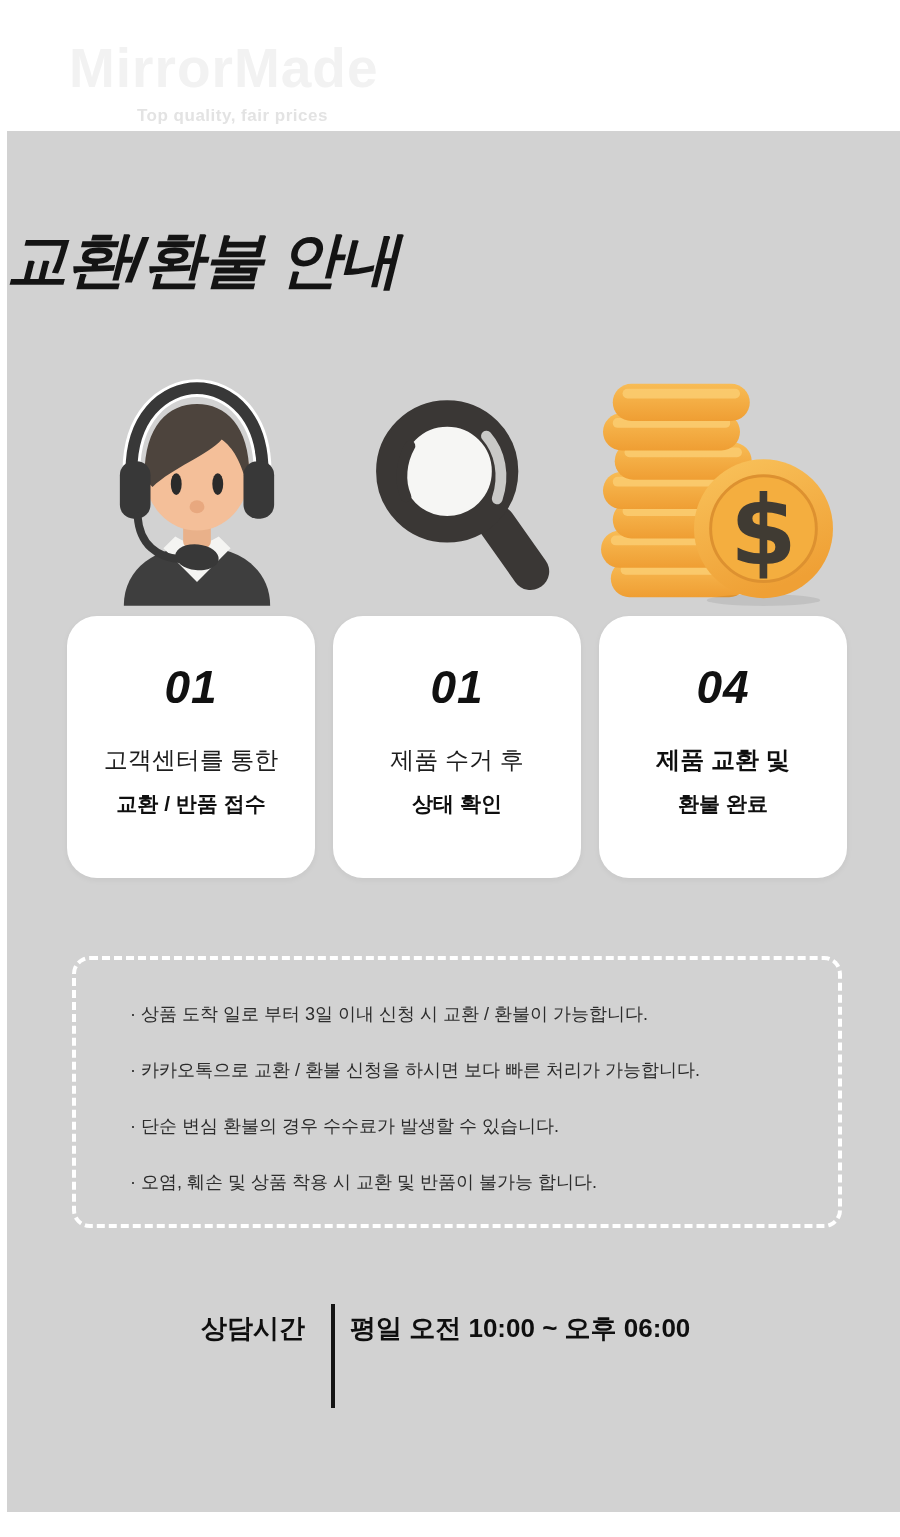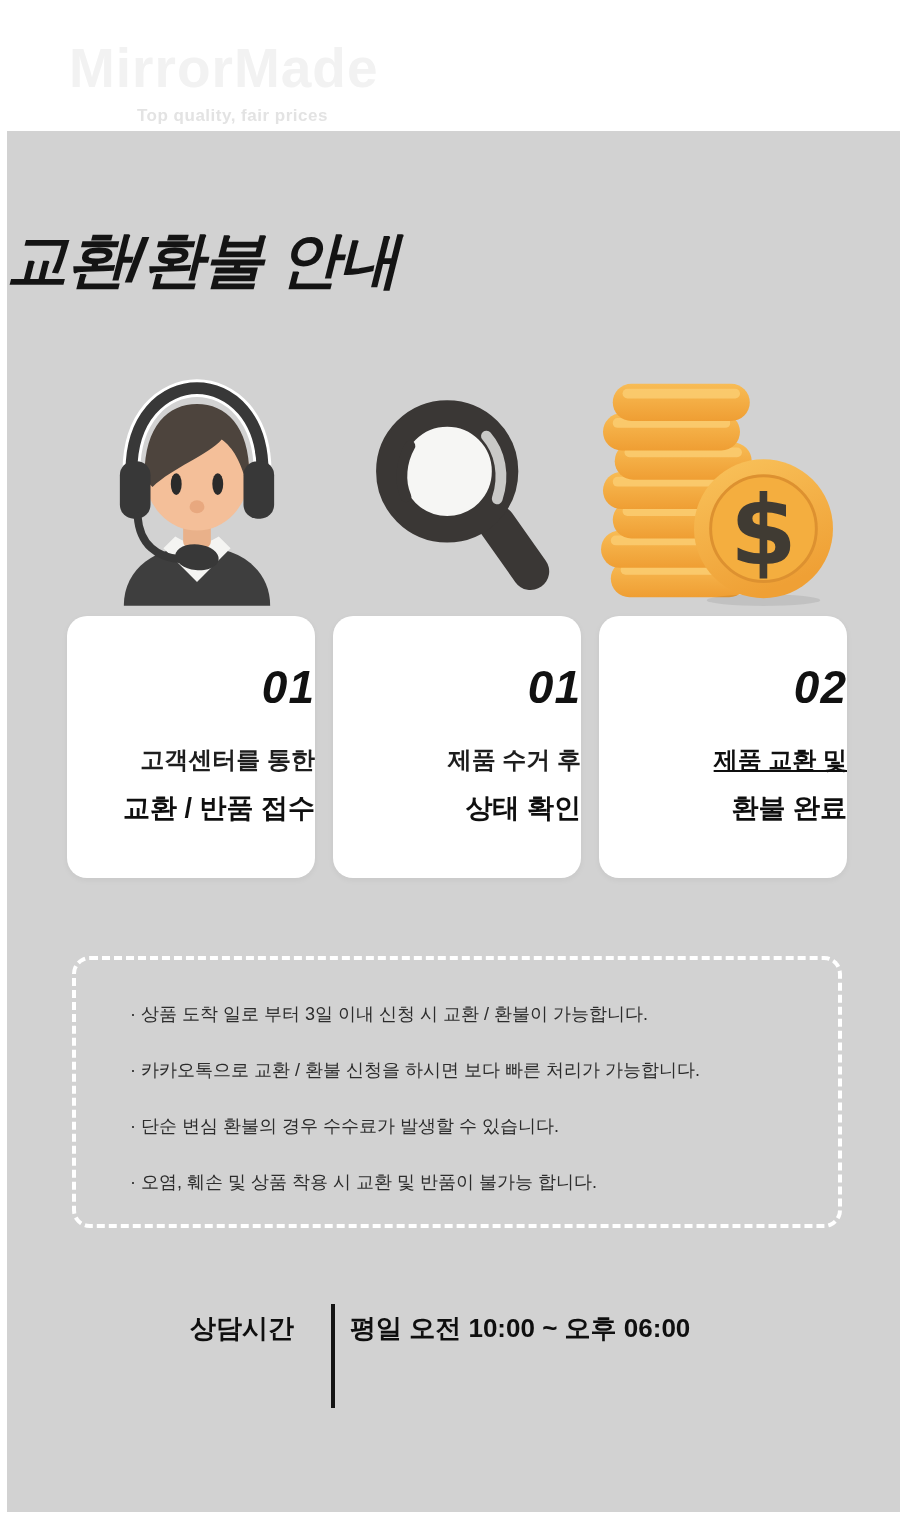--- a/index.html
+++ b/index.html
@@ -25,42 +25,42 @@
   .page-title {
     position:absolute; top:220px; left:0; width:900px; text-align:left;
     font-size:61px; font-weight:800; font-style:italic; letter-spacing:-1px; color:#141414;
   }
   
   .icons-row { position:absolute; top:364px; left:60px; width:780px; height:242px; display:flex; }
   .icon-col { flex:1; display:flex; align-items:flex-end; justify-content:center; }
   
   .cards-row { position:absolute; top:616px; left:60px; width:780px; height:262px; display:flex; gap:18px; }
   .card {
-    flex:1; height:262px; background:#ffffff; border-radius:20px; position:relative;
-    text-align:right; box-shadow:0 2px 6px rgba(0,0,0,0.05);
+    flex:1; height:262px; background:#ffffff; border-radius:30px; position:relative;
+    text-align:center; box-shadow:0 2px 6px rgba(0,0,0,0.05);
   }
   .card-number {
     position:absolute; top:44px; left:0; width:100%;
     font-size:46px; font-weight:800; font-style:italic; letter-spacing:1px; color:#111;
   }
-  .card-line1 { position:absolute; top:128px; left:0; width:100%; font-size:24px; font-weight:700; color:#1e1e1e; }
-  .card-line2 { position:absolute; top:174px; left:0; width:100%; font-size:27px; font-weight:800; color:#0f0f0f; }
-  .card-line1.strong { font-weight:800; color:#0f0f0f;text-decoration:underline; }
+  .card-line1 { position:absolute; top:128px; left:0; width:100%; font-size:24px; font-weight:400; color:#1e1e1e; }
+  .card-line2 { position:absolute; top:174px; left:0; width:100%; font-size:21px; font-weight:800; color:#0f0f0f; }
+  .card-line1.strong { font-weight:800; color:#0f0f0f; }
   
   .notice-box {
     position:absolute; top:956px; left:65px; width:770px; height:272px;
     border:4px dashed #ffffff; border-radius:18px;
   }
   .notices { padding:26px 20px 0 54px; }
   .notice { line-height:56px; font-size:18px; font-weight:400; color:#2c2c2c; white-space:nowrap; }
   
   .hours { position:absolute; top:1300px; left:183px; }
   .hours-divider { position:absolute; left:141px; top:4px; width:3.5px; height:104px; background:#141414; }
   .hours-row { display:flex; align-items:center; height:56px; }
-  .hours-label { width:126px; text-align:left; font-size:26px; font-weight:700; color:#0f0f0f; white-space:nowrap; }
+  .hours-label { width:126px; text-align:center; font-size:26px; font-weight:700; color:#0f0f0f; white-space:nowrap; }
   .hours-value { padding-left:34px; font-size:26px; font-weight:600; color:#0f0f0f; white-space:nowrap; }
   
   .footer { position:absolute; top:1512px; left:0; width:900px; height:25px; background:#ffffff; }
 </style>
 </head>
 <body>
 
 <div class="page">
 
   <div class="header">
@@ -145,21 +145,21 @@
       <div class="card-number">01</div>
       <div class="card-line1">고객센터를 통한</div>
       <div class="card-line2">교환 / 반품 접수</div>
     </div>
     <div class="card">
       <div class="card-number">01</div>
       <div class="card-line1">제품 수거 후</div>
       <div class="card-line2">상태 확인</div>
     </div>
     <div class="card">
-      <div class="card-number">02</div>
+      <div class="card-number">04</div>
       <div class="card-line1 strong">제품 교환 및</div>
       <div class="card-line2">환불 완료</div>
     </div>
   </div>
 
   <div class="notice-box">
     <div class="notices">
       <div class="notice">· 상품 도착 일로 부터 3일 이내 신청 시 교환 / 환불이 가능합니다.</div>
       <div class="notice">· 카카오톡으로 교환 / 환불 신청을 하시면 보다 빠른 처리가 가능합니다.</div>
       <div class="notice">· 단순 변심 환불의 경우 수수료가 발생할 수 있습니다.</div>

